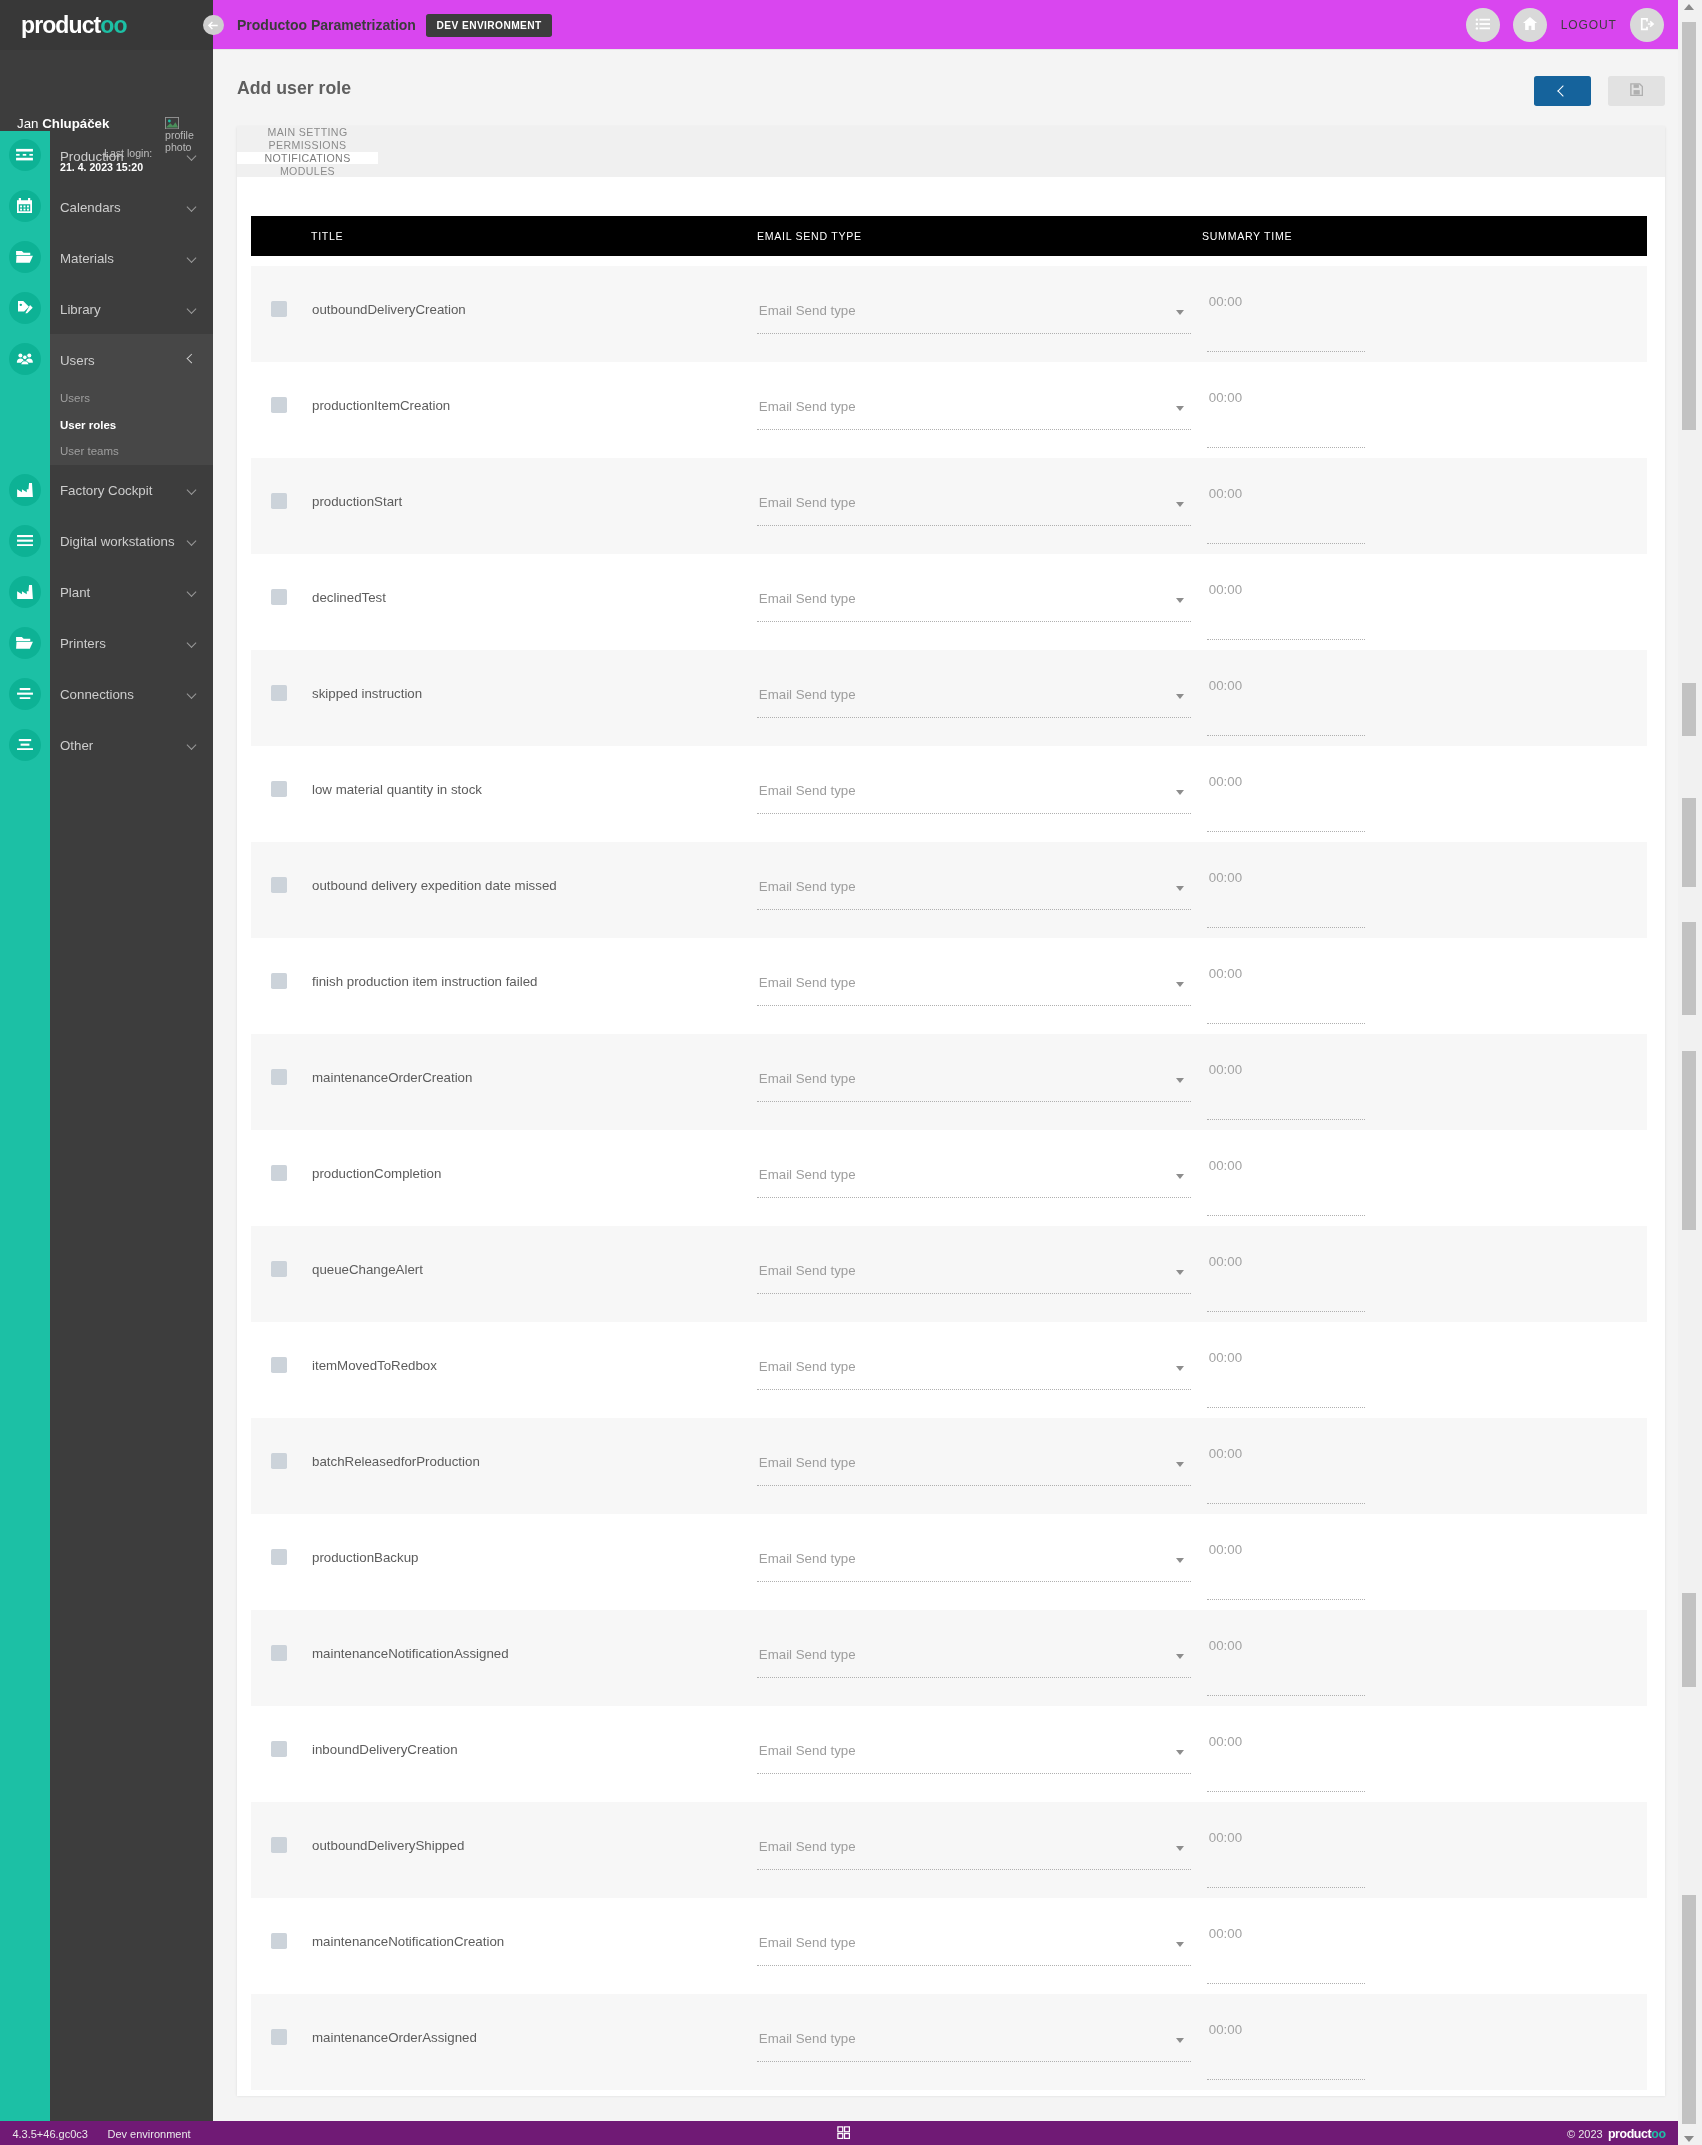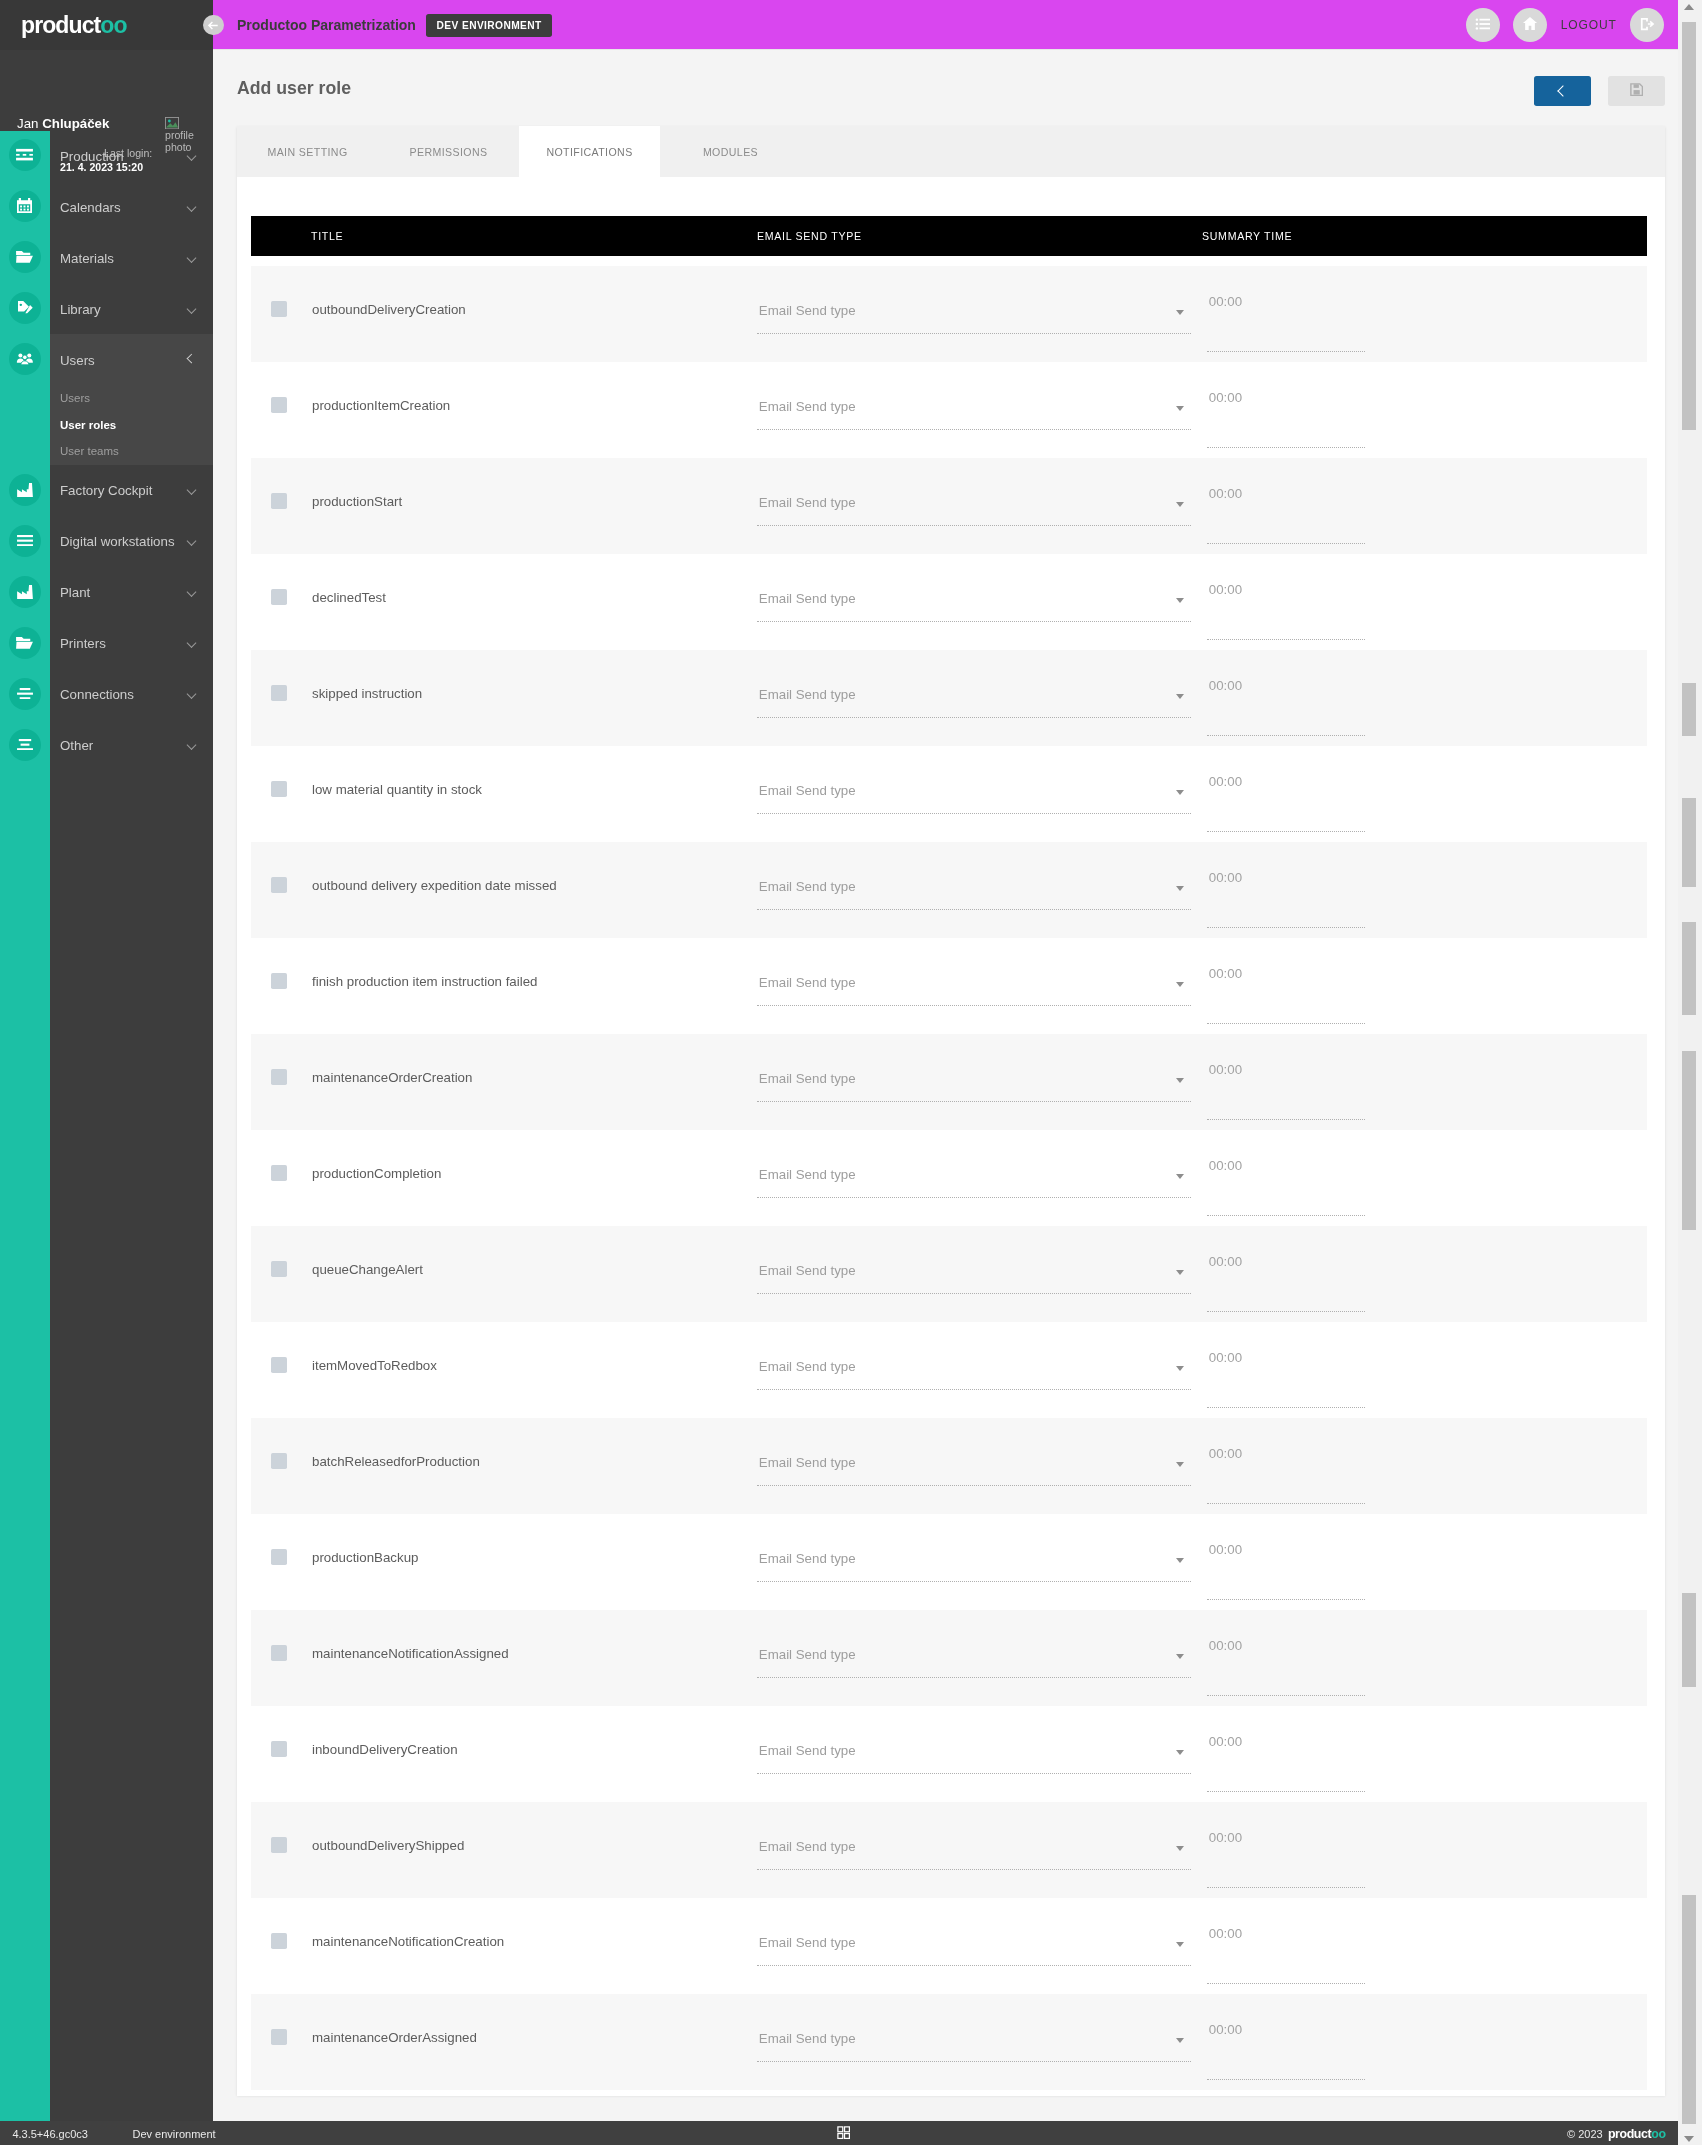--- a/index.html
+++ b/index.html
@@ -59,21 +59,21 @@
   .page-title { position:absolute; left:237px; top:78px; font-size:17.7px; color:#5f5f5f; }
   .btn { position:absolute; top:76px; width:57px; height:30px; border:none; border-radius:2.7px;
     display:flex; align-items:center; justify-content:center; }
   .btn-back { left:1534px; background:#15639c; color:#fff; }
   .btn-back .chevb { width:8px; height:8px; border-left:1.8px solid #fff; border-bottom:1.8px solid #fff;
     transform:rotate(45deg); }
   .btn-save { left:1608px; background:#e2e2e2; color:#b0b0b0; }
 
   .card { position:absolute; left:237px; top:126px; width:1428px; height:1970px; background:#fff;
     box-shadow:0 0.9px 2.7px rgba(0,0,0,.10); }
-  .tabstrip { position:absolute; left:0; top:0; width:100%; height:51px; background:#f0f0f0; display:flex; }
+  .tabstrip { position:absolute; left:0; top:0; width:100%; height:51px; background:#f0f0f0; display:flex;flex-direction:column; }
   .tab { width:141px; height:51px; display:flex; align-items:center; justify-content:center;
     font-size:10.6px; letter-spacing:0.4px; color:#8b8b8b; }
   .tab.active { background:#fff; color:#7a7a7a; }
 
   .thead { position:absolute; left:14px; top:90px; width:1396px; height:40px; background:#000000; }
   .thead span { position:absolute; top:50%; transform:translateY(-50%); color:#fff; font-size:10.6px;
     letter-spacing:0.7px; }
   .col-title   { left:60px; }
   .col-email   { left:506px; }
   .col-summary { left:951px; }
@@ -87,22 +87,22 @@
   .sel { position:absolute; left:506px; top:26.6px; width:434px; height:41px;
     border-bottom:0.9px dotted #b0b0b0; }
   .sel .ph { position:absolute; left:1.8px; top:10.6px; font-size:13.3px; color:#9e9e9e; }
   .sel .caret { position:absolute; right:7px; top:17.7px; width:0; height:0;
     border-left:4.4px solid transparent; border-right:4.4px solid transparent; border-top:5.3px solid #8d8d8d; }
   .timef { position:absolute; left:956px; top:19.5px; width:158px; height:66px;
     border-bottom:0.9px dotted #b0b0b0; }
   .timef .tval { position:absolute; left:1.8px; top:8.9px; font-size:13.3px; color:#a3a3a3; }
 
   
-  .statusbar { position:absolute; left:0; top:2121px; width:1678px; height:25px; background:#404040;
-    color:#eaeaea; font-size:11px; display:flex; align-items:center; z-index:7;gap:25px; }
+  .statusbar { position:absolute; left:0; top:2121px; width:1678px; height:25px; background:#701a75;
+    color:#eaeaea; font-size:11px; display:flex; align-items:center; z-index:7; }
   .sb-version { margin-left:12.4px; }
   .sb-env { margin-left:19.5px; }
   .sb-grid { position:absolute; left:837px; top:5.3px; color:#fff; }
   .sb-right { position:absolute; right:12.4px; display:flex; align-items:center; gap:5.3px; }
   .sb-brand { font-size:12.4px; font-weight:bold; letter-spacing:-0.4px; color:#fff; }
   .sb-brand .oo { color:#1cc0a5; }
 
   
   .scroll-rail { position:absolute; left:1678px; top:0; width:24px; height:2146px; background:#f1f1f1; z-index:8; }
   .rail-arrow { position:absolute; left:6.2px; width:0; height:0;

